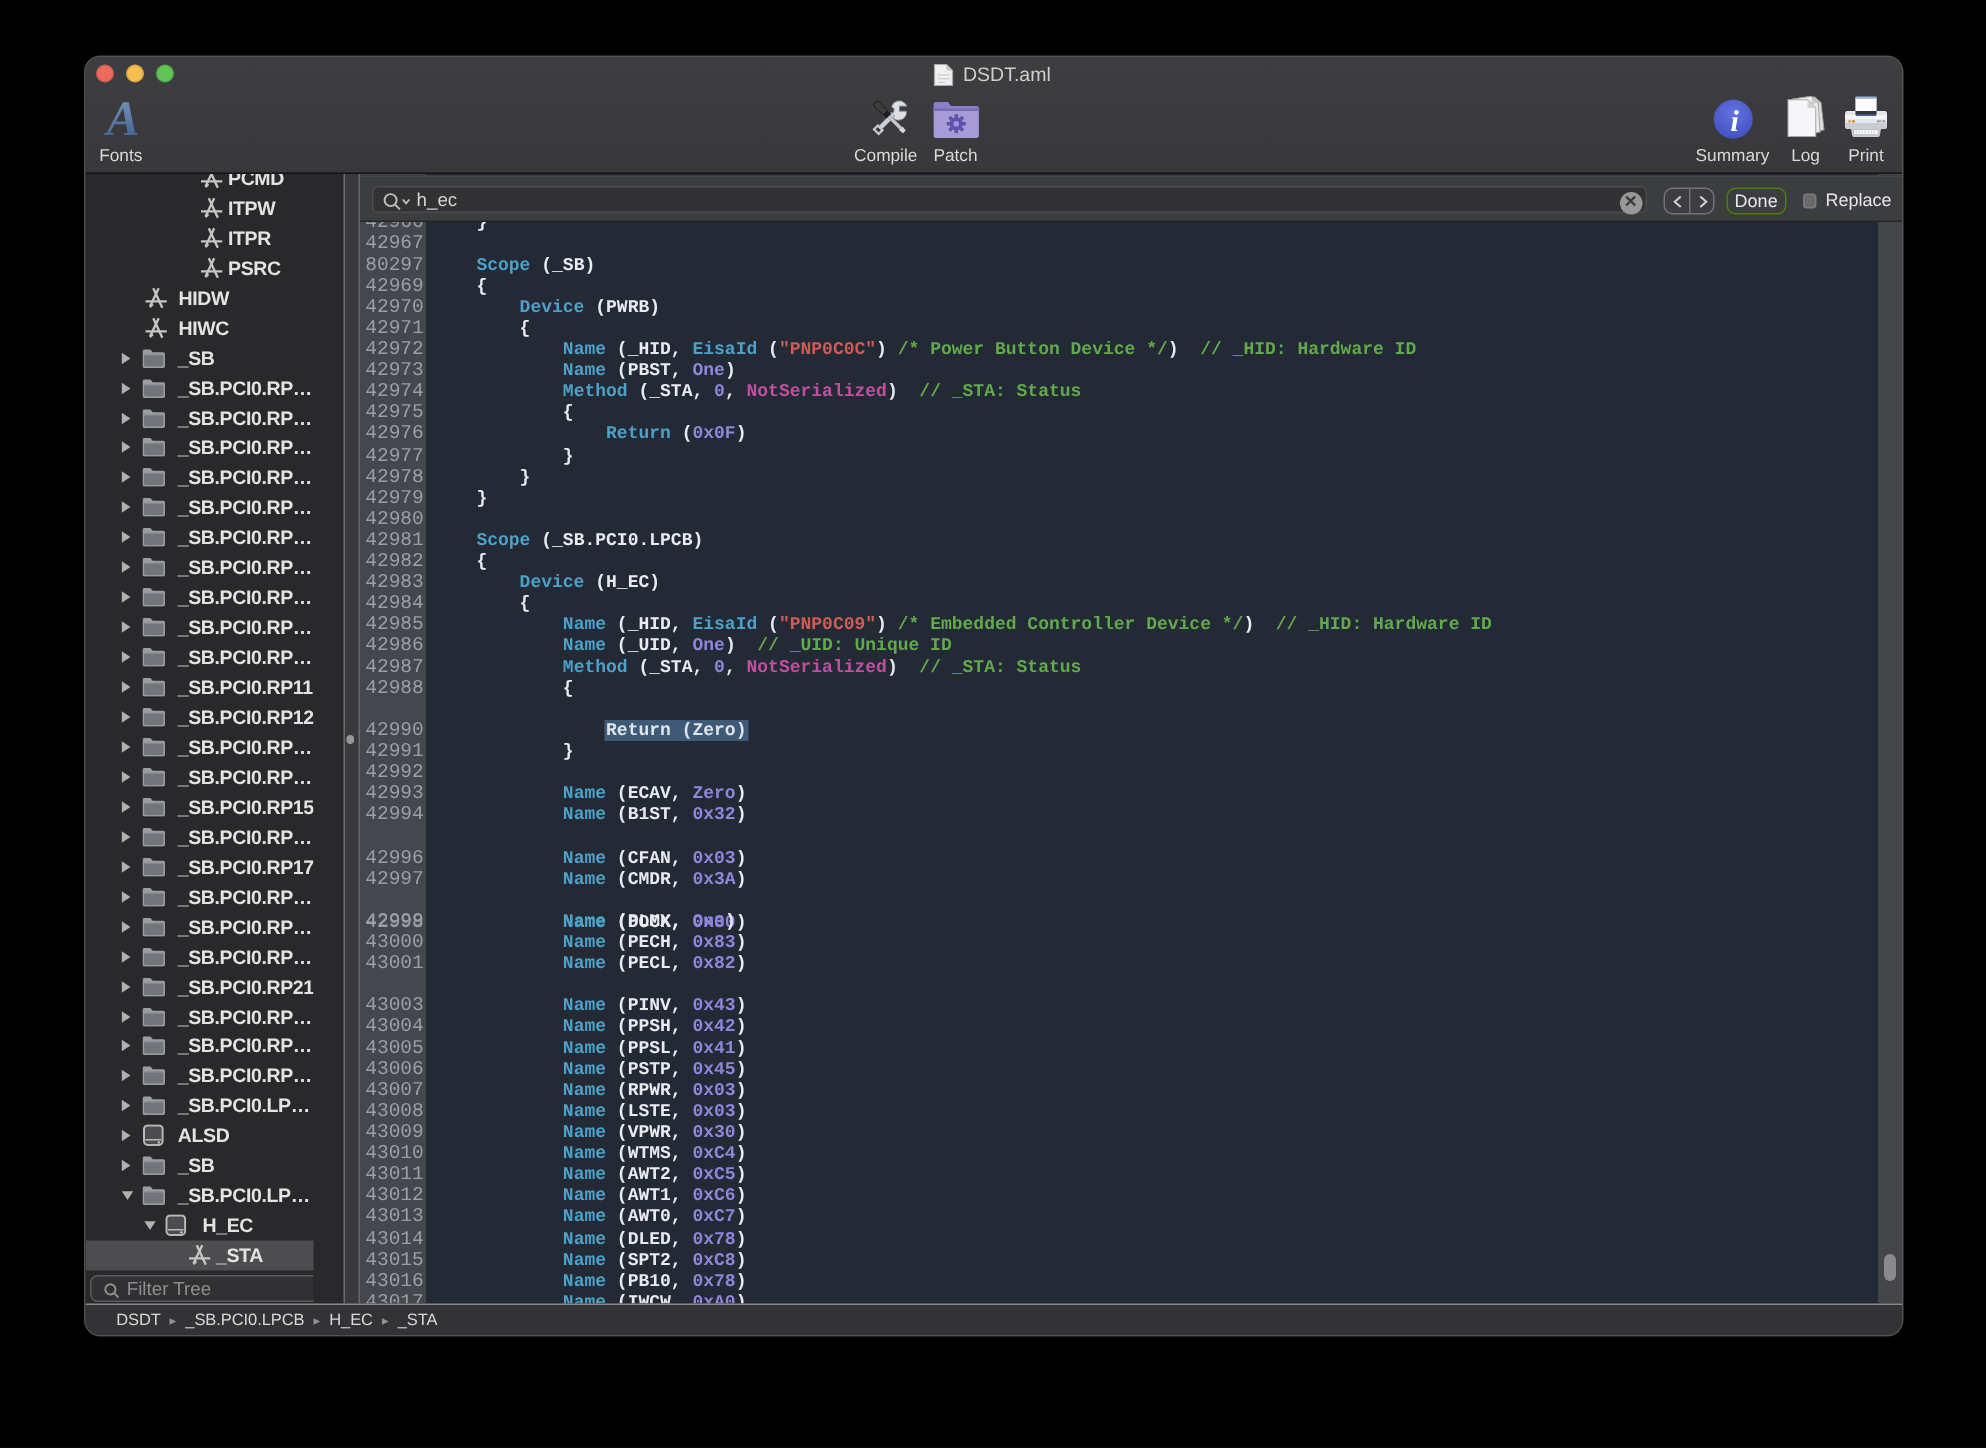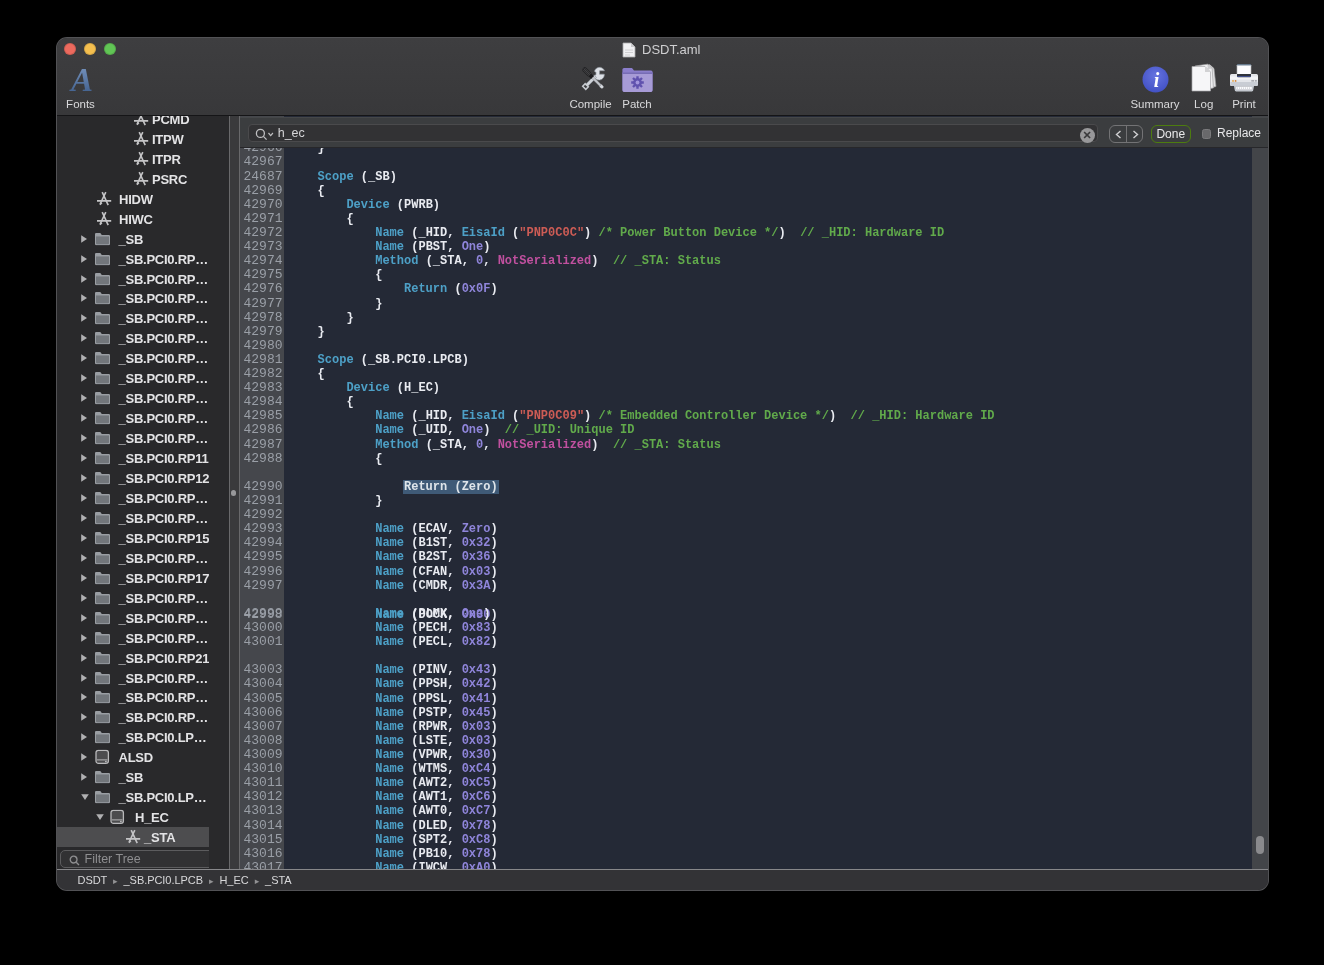--- a/index.html
+++ b/index.html
@@ -611,21 +611,21 @@
     </div>
     <div id="done">Done</div>
     <div id="chk"></div>
     <span id="repl">Replace</span>
   </div>
 
   <div id="codevp">
     <div id="gutter"></div>
 <div class="cl" style="top:-6.80px"><b class="n">42966</b><span class="cc">    <i class="w">}</i></span></div>
 <div class="cl" style="top:7.31px"><b class="n">42967</b><span class="cc"></span></div>
-<div class="cl" style="top:21.42px"><b class="n">24687</b><span class="cc">    <i class="k">Scope</i><i class="w"> (_SB)</i></span></div>
+<div class="cl" style="top:21.42px"><b class="n">80297</b><span class="cc">    <i class="k">Scope</i><i class="w"> (_SB)</i></span></div>
 <div class="cl" style="top:35.53px"><b class="n">42969</b><span class="cc">    <i class="w">{</i></span></div>
 <div class="cl" style="top:49.64px"><b class="n">42970</b><span class="cc">        <i class="k">Device</i><i class="w"> (PWRB)</i></span></div>
 <div class="cl" style="top:63.75px"><b class="n">42971</b><span class="cc">        <i class="w">{</i></span></div>
 <div class="cl" style="top:77.86px"><b class="n">42972</b><span class="cc">            <i class="k">Name</i><i class="w"> (_HID, </i><i class="k">EisaId</i><i class="w"> (</i><i class="s">"PNP0C0C"</i><i class="w">) </i><i class="g">/* Power Button Device */</i><i class="w">)  </i><i class="g">// _HID: Hardware ID</i></span></div>
 <div class="cl" style="top:91.97px"><b class="n">42973</b><span class="cc">            <i class="k">Name</i><i class="w"> (PBST, </i><i class="p">One</i><i class="w">)</i></span></div>
 <div class="cl" style="top:106.08px"><b class="n">42974</b><span class="cc">            <i class="k">Method</i><i class="w"> (_STA, </i><i class="p">0</i><i class="w">, </i><i class="m">NotSerialized</i><i class="w">)  </i><i class="g">// _STA: Status</i></span></div>
 <div class="cl" style="top:120.19px"><b class="n">42975</b><span class="cc">            <i class="w">{</i></span></div>
 <div class="cl" style="top:134.30px"><b class="n">42976</b><span class="cc">                <i class="k">Return</i><i class="w"> (</i><i class="p">0x0F</i><i class="w">)</i></span></div>
 <div class="cl" style="top:148.41px"><b class="n">42977</b><span class="cc">            <i class="w">}</i></span></div>
 <div class="cl" style="top:162.52px"><b class="n">42978</b><span class="cc">        <i class="w">}</i></span></div>
@@ -637,21 +637,20 @@
 <div class="cl" style="top:247.18px"><b class="n">42984</b><span class="cc">        <i class="w">{</i></span></div>
 <div class="cl" style="top:261.29px"><b class="n">42985</b><span class="cc">            <i class="k">Name</i><i class="w"> (_HID, </i><i class="k">EisaId</i><i class="w"> (</i><i class="s">"PNP0C09"</i><i class="w">) </i><i class="g">/* Embedded Controller Device */</i><i class="w">)  </i><i class="g">// _HID: Hardware ID</i></span></div>
 <div class="cl" style="top:275.40px"><b class="n">42986</b><span class="cc">            <i class="k">Name</i><i class="w"> (_UID, </i><i class="p">One</i><i class="w">)  </i><i class="g">// _UID: Unique ID</i></span></div>
 <div class="cl" style="top:289.51px"><b class="n">42987</b><span class="cc">            <i class="k">Method</i><i class="w"> (_STA, </i><i class="p">0</i><i class="w">, </i><i class="m">NotSerialized</i><i class="w">)  </i><i class="g">// _STA: Status</i></span></div>
 <div class="cl" style="top:303.62px"><b class="n">42988</b><span class="cc">            <i class="w">{</i></span></div>
 <div class="cl" style="top:331.84px"><b class="n">42990</b><span class="cc">                <i class="sel"><i class="w2">Return (Zero)</i></i></span></div>
 <div class="cl" style="top:345.95px"><b class="n">42991</b><span class="cc">            <i class="w">}</i></span></div>
 <div class="cl" style="top:360.06px"><b class="n">42992</b><span class="cc"></span></div>
 <div class="cl" style="top:374.17px"><b class="n">42993</b><span class="cc">            <i class="k">Name</i><i class="w"> (ECAV, </i><i class="p">Zero</i><i class="w">)</i></span></div>
 <div class="cl" style="top:388.28px"><b class="n">42994</b><span class="cc">            <i class="k">Name</i><i class="w"> (B1ST, </i><i class="p">0x32</i><i class="w">)</i></span></div>
-<div class="cl" style="top:402.39px"><b class="n">42995</b><span class="cc">            <i class="k">Name</i><i class="w"> (B2ST, </i><i class="p">0x36</i><i class="w">)</i></span></div>
 <div class="cl" style="top:416.50px"><b class="n">42996</b><span class="cc">            <i class="k">Name</i><i class="w"> (CFAN, </i><i class="p">0x03</i><i class="w">)</i></span></div>
 <div class="cl" style="top:430.61px"><b class="n">42997</b><span class="cc">            <i class="k">Name</i><i class="w"> (CMDR, </i><i class="p">0x3A</i><i class="w">)</i></span></div>
 <div class="cl" style="top:460px"><b class="n">42998</b><span class="cc">            <i class="k">Name</i><i class="w"> (DOCK, </i><i class="p">0x30</i><i class="w">)</i></span></div>
 <div class="cl" style="top:458.83px"><b class="n">42999</b><span class="cc">            <i class="k">Name</i><i class="w"> (PLMX, </i><i class="p">One</i><i class="w">)</i></span></div>
 <div class="cl" style="top:472.94px"><b class="n">43000</b><span class="cc">            <i class="k">Name</i><i class="w"> (PECH, </i><i class="p">0x83</i><i class="w">)</i></span></div>
 <div class="cl" style="top:487.05px"><b class="n">43001</b><span class="cc">            <i class="k">Name</i><i class="w"> (PECL, </i><i class="p">0x82</i><i class="w">)</i></span></div>
 <div class="cl" style="top:515.27px"><b class="n">43003</b><span class="cc">            <i class="k">Name</i><i class="w"> (PINV, </i><i class="p">0x43</i><i class="w">)</i></span></div>
 <div class="cl" style="top:529.38px"><b class="n">43004</b><span class="cc">            <i class="k">Name</i><i class="w"> (PPSH, </i><i class="p">0x42</i><i class="w">)</i></span></div>
 <div class="cl" style="top:543.49px"><b class="n">43005</b><span class="cc">            <i class="k">Name</i><i class="w"> (PPSL, </i><i class="p">0x41</i><i class="w">)</i></span></div>
 <div class="cl" style="top:557.60px"><b class="n">43006</b><span class="cc">            <i class="k">Name</i><i class="w"> (PSTP, </i><i class="p">0x45</i><i class="w">)</i></span></div>

